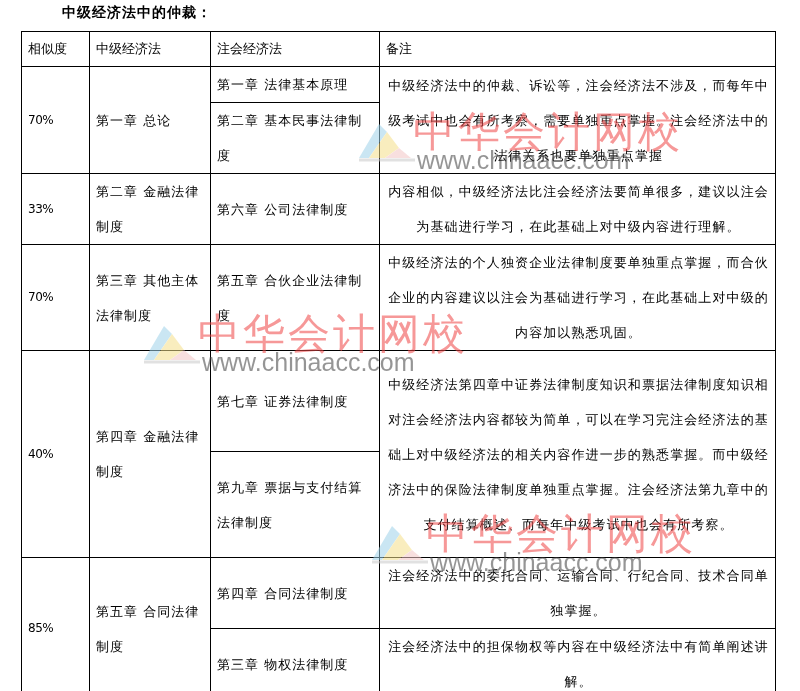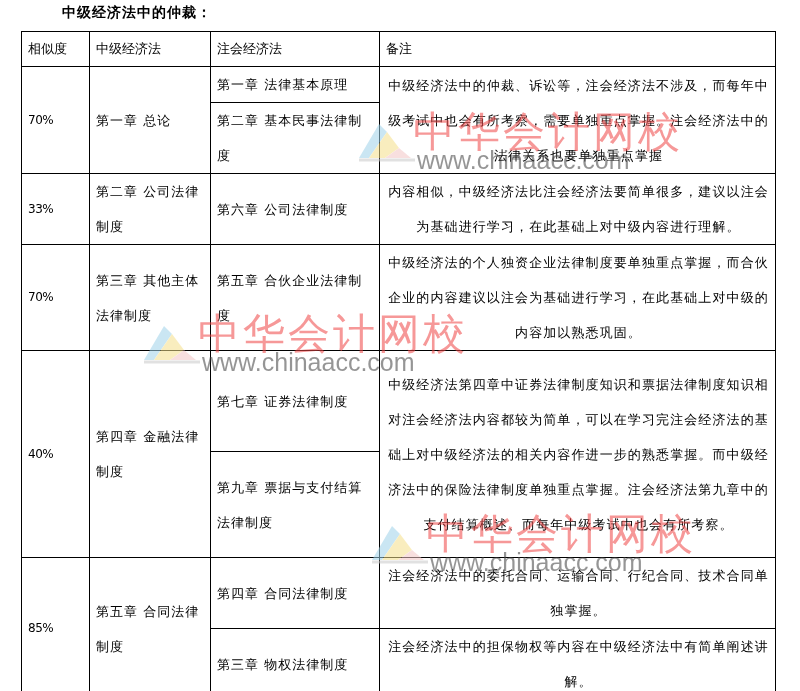--- a/index.html
+++ b/index.html
@@ -82,21 +82,21 @@
       <td class="zj" rowspan="2">第一章 总论</td>
       <td class="zk">第一章 法律基本原理</td>
       <td class="note" rowspan="2">中级经济法中的仲裁、诉讼等，注会经济法不涉及，而每年中级考试中也会有所考察，需要单独重点掌握。注会经济法中的法律关系也要单独重点掌握</td>
     </tr>
     <tr style="height:70px">
       <td class="zk">第二章 基本民事法律制度</td>
     </tr>
 
     <tr style="height:70px">
       <td class="sim">33%</td>
-      <td class="zj">第二章 公司法律制度</td>
+      <td class="zj">第二章 金融法律制度</td>
       <td class="zk">第六章 公司法律制度</td>
       <td class="note">内容相似，中级经济法比注会经济法要简单很多，建议以注会为基础进行学习，在此基础上对中级内容进行理解。</td>
     </tr>
 
     <tr style="height:103px">
       <td class="sim">70%</td>
       <td class="zj">第三章 其他主体法律制度</td>
       <td class="zk">第五章 合伙企业法律制度</td>
       <td class="note">中级经济法的个人独资企业法律制度要单独重点掌握，而合伙企业的内容建议以注会为基础进行学习，在此基础上对中级的内容加以熟悉巩固。</td>
     </tr>

